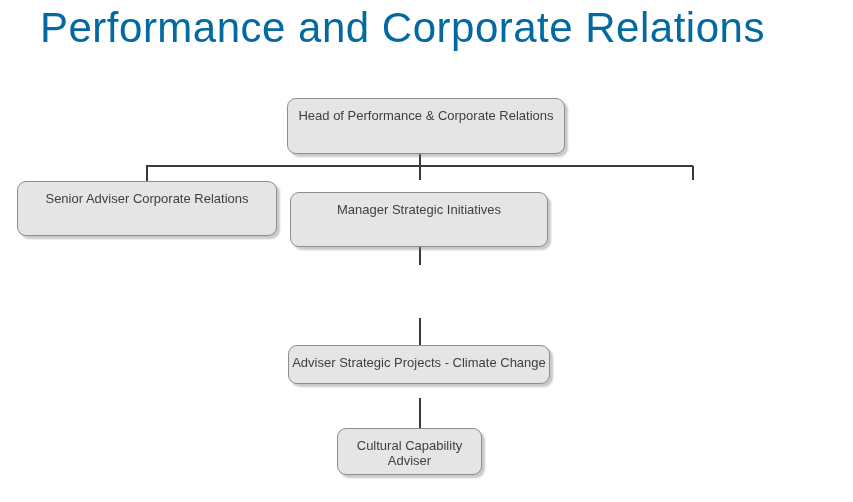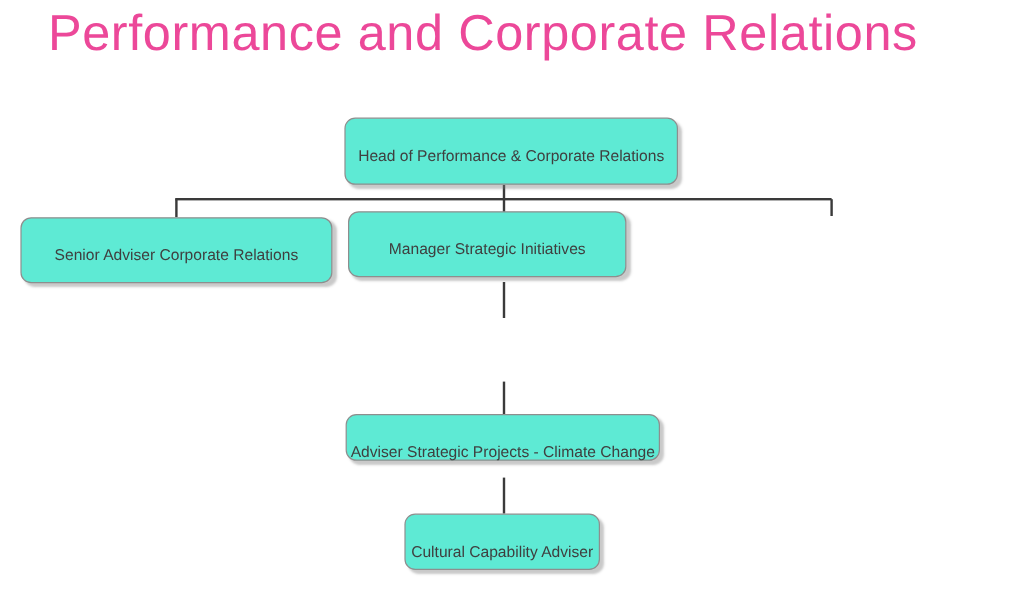--- a/index.html
+++ b/index.html
@@ -14,51 +14,51 @@
     background: #ffffff;
     font-family: "Liberation Sans", "DejaVu Sans", sans-serif;
     overflow: hidden;
   }
   .page-title {
     position: absolute;
     left: 40px;
     top: 4px;
     font-size: 42px;
     font-weight: 400;
-    color: #ec4899;
+    color: #0369a1;
     letter-spacing: 0.5px;
     white-space: nowrap;
   }
   .org-box {
     position: absolute;
     box-sizing: border-box;
-    background: #5eead4;
+    background: #e5e5e5;
     border: 1.4px solid #8e8e8e;
     border-radius: 9px;
     box-shadow: 3px 3px 2px rgba(120,120,120,0.40);
     text-align: center;
-    padding-top: 23px;
+    padding-top: 9px;
     font-size: 13px;
     color: #3f3f3f;
   }
   .connector {
     position: absolute;
     background: #3a3a3a;
   }
   .connector.v { width: 1.5px; }
   .connector.h { height: 1.5px; }
 
   
   #node-head              { left: 287px; top: 98px;  width: 278px; height: 56px; }
   #node-senior-corporate  { left: 17px;  top: 181px; width: 260px; height: 55px; }
-  #node-manager-strategic { left: 290px; top: 176px; width: 232px; height: 55px; }
+  #node-manager-strategic { left: 290px; top: 192px; width: 258px; height: 55px; }
   #node-senior-planning   { left: 564px; top: 180px; width: 257px; height: 55px; }
   #node-te-ao-maori       { left: 290px; top: 265px; width: 260px; height: 53px; }
   #node-climate-change    { left: 288px; top: 345px; width: 262px; height: 39px; }
-  #node-cultural          { left: 337px; top: 428px; width: 163px; height: 47px; }
+  #node-cultural          { left: 337px; top: 428px; width: 145px; height: 47px; }
 
   
   #conn-head-down      { left: 419px; top: 154px; height: 12px; }
   #conn-rail           { left: 146px; top: 165px; width: 547px; }
   #conn-left-down      { left: 146px; top: 166px; height: 15px; }
   #conn-mid-down       { left: 419px; top: 166px; height: 14px; }
   #conn-right-down     { left: 692px; top: 166px; height: 14px; }
   #conn-manager-teao   { left: 419px; top: 235px; height: 30px; }
   #conn-teao-climate   { left: 419px; top: 318px; height: 27px; }
   #conn-climate-cult   { left: 419px; top: 398px; height: 30px; }

